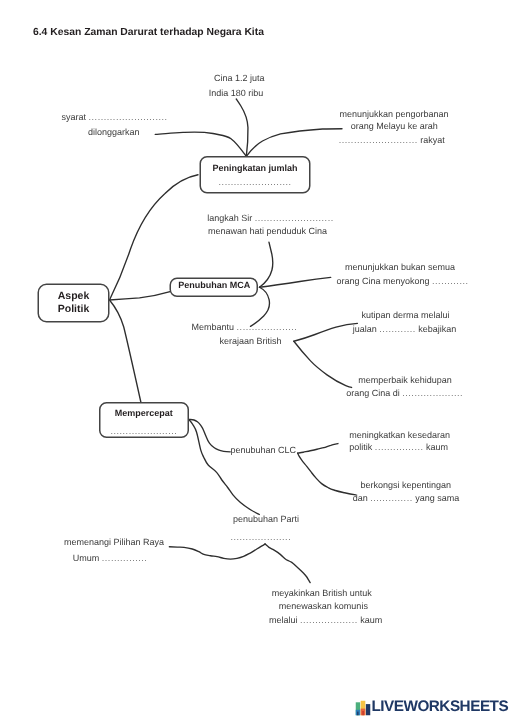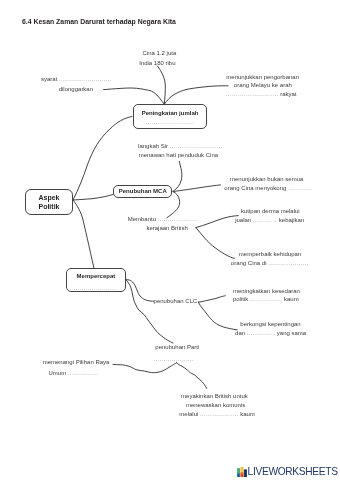--- a/index.html
+++ b/index.html
@@ -10,21 +10,21 @@
   .title{position:absolute;font-size:6.9px;font-weight:bold;color:#231f20;}
   .node{position:absolute;box-sizing:border-box;border:0.7px solid #444;overflow:visible;
         border-radius:5px;background:#fff;display:flex;flex-direction:column;
         align-items:center;justify-content:center;z-index:2;}
   .node .lbl{font-weight:bold;font-size:6px;line-height:7px;color:#231f20;white-space:pre;}
   .node .dots{font-size:6px;line-height:6px;color:#6b6b6b;white-space:pre;letter-spacing:0.35px;}
   .dotrun{letter-spacing:0.36px;color:#6f6f6f;}
   svg.lines{position:absolute;left:0;top:0;width:340px;height:480px;z-index:1;}
   svg.lines path{fill:none;stroke:#2e2e2e;stroke-width:0.9;stroke-linecap:round;stroke-linejoin:round;}
   .lw{position:absolute;left:237px;top:466.5px;display:flex;align-items:center;}
-  .lw-txt{font-weight:normal;font-size:10.2px;letter-spacing:-0.32px;margin-left:0.6px;color:#1f3864;line-height:1;}
+  .lw-txt{font-weight:bold;font-size:10.2px;letter-spacing:-0.32px;margin-left:0.6px;color:#1f3864;line-height:1;}
 </style>
 </head>
 <body>
 
 <div id="sheet">
 
   <div class="title" style="left:22px;top:17.5px;">6.4 Kesan Zaman Darurat terhadap Negara Kita</div>
 
   <svg class="lines" viewBox="0 0 340 480">
 

